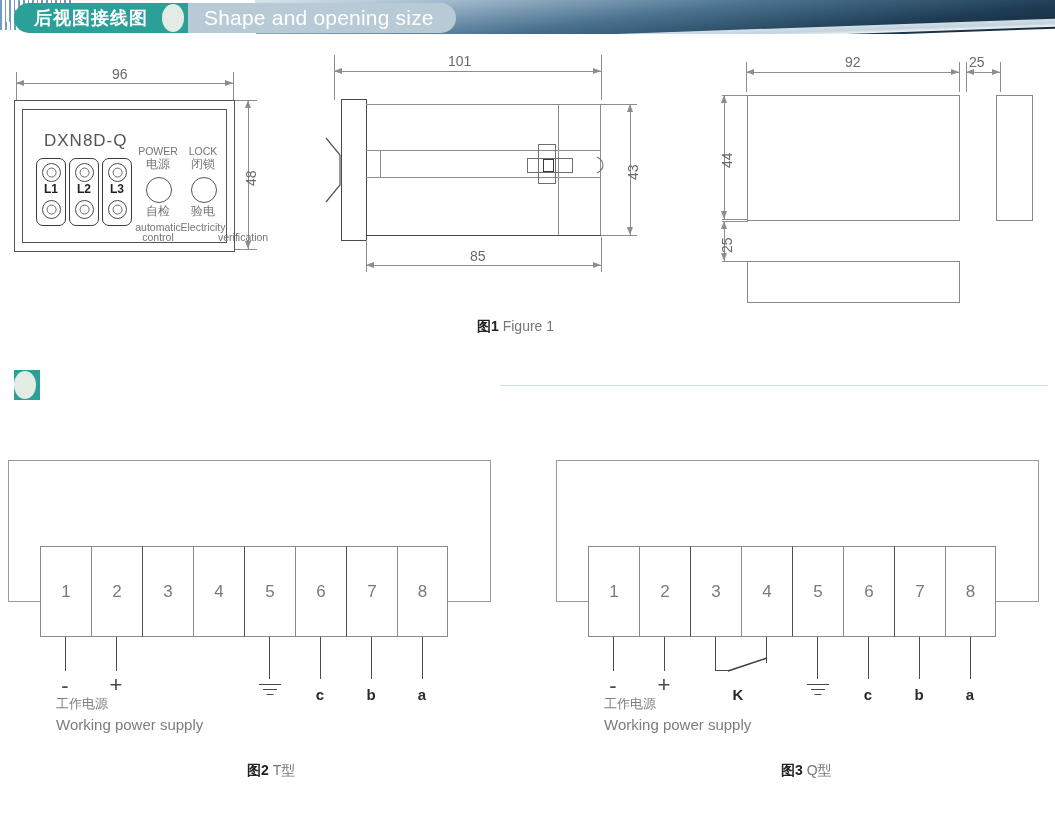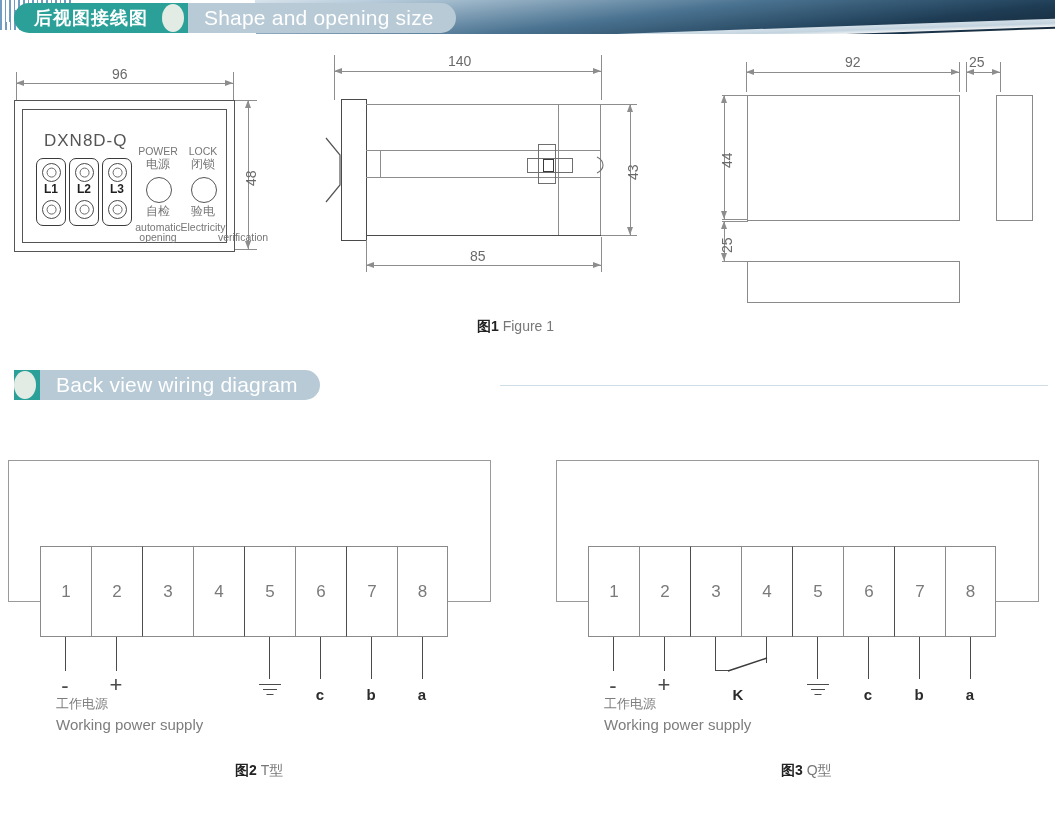--- a/index.html
+++ b/index.html
@@ -144,35 +144,35 @@
   <div class="lampbox" style="left:102px;top:158px;width:28px;height:66px;"></div>
   <div class="ring" style="left:108px;top:163px;width:17px;height:17px;"></div>
   <div class="llabel" style="left:110px;top:182px;">L3</div>
   <div class="ring" style="left:108px;top:200px;width:17px;height:17px;"></div>
 
   <div class="ptxt" style="left:138px;top:145px;width:40px;">POWER</div>
   <div class="ptxt cn" style="left:138px;top:157px;width:40px;">电源</div>
   <div class="btn" style="left:146px;top:177px;width:24px;height:24px;"></div>
   <div class="ptxt big" style="left:138px;top:204px;width:40px;">自检</div>
   <div class="ptxt" style="left:133px;top:221px;width:50px;">automatic</div>
-  <div class="ptxt" style="left:133px;top:231px;width:50px;">opening</div>
+  <div class="ptxt" style="left:133px;top:231px;width:50px;">control</div>
 
   <div class="ptxt" style="left:183px;top:145px;width:40px;">LOCK</div>
   <div class="ptxt cn" style="left:183px;top:157px;width:40px;">闭锁</div>
   <div class="btn" style="left:191px;top:177px;width:24px;height:24px;"></div>
   <div class="ptxt big" style="left:183px;top:204px;width:40px;">验电</div>
   <div class="ptxt" style="left:178px;top:221px;width:50px;">Electricity</div>
   <div class="ptxt" style="left:178px;top:231px;width:50px;margin-left:40px;">verification</div>
 
   <div class="ln lnv" style="left:334px;top:55px;height:45px;"></div>
   <div class="ln lnv" style="left:601px;top:55px;height:45px;"></div>
   <div class="ln lnh" style="left:334px;top:71px;width:267px;"></div>
   <div class="arw l" style="left:334px;top:68px;"></div>
   <div class="arw r" style="left:593px;top:68px;"></div>
-  <div class="dim" style="left:448px;top:53px;">140</div>
+  <div class="dim" style="left:448px;top:53px;">101</div>
 
   <div class="ln lnv dark" style="left:341px;top:99px;height:141px;"></div>
   <div class="ln lnv dark" style="left:366px;top:99px;height:141px;"></div>
   <div class="ln lnh dark" style="left:341px;top:99px;width:26px;"></div>
   <div class="ln lnh dark" style="left:341px;top:240px;width:26px;"></div>
   <svg style="position:absolute;left:325px;top:135px;" width="20" height="70">
     <polyline points="1,3 15,20 15,50 1,67" fill="none" stroke="#555" stroke-width="1.2"></polyline>
   </svg>
 
   <div class="ln lnh" style="left:366px;top:104px;width:235px;"></div>
@@ -239,21 +239,20 @@
   <div class="arw d" style="left:721px;top:253px;"></div>
   <div class="dim rot" style="left:719px;top:253px;">25</div>
 
   <div class="figcap" style="left:446px;top:318px;padding-left:31px;">
     <b>图1</b>
     <span style="color:#777;">Figure 1</span>
   </div>
 
   <div class="sechead" style="left:14px;top:370px;">
     <div class="lens"></div>
-    <div class="en">Back view wiring diagram</div>
   </div>
   <div class="rule" style="left:500px;top:385px;width:548px;"></div>
 
   <div class="wbox" style="left:8px;top:460px;width:481px;height:140px;"></div>
   <div class="term" style="left:40px;top:546px;">
     <div class="cell" style="width:51px;height:91px;">1</div>
     <div class="cell" style="width:51px;height:91px;">2</div>
     <div class="cell hd" style="width:51px;height:91px;">3</div>
     <div class="cell" style="width:51px;height:91px;">4</div>
     <div class="cell hd" style="width:51px;height:91px;">5</div>
@@ -277,21 +276,21 @@
       <i style="top:5px;width:14px;"></i>
       <i style="top:10px;width:7px;"></i>
   </div>
   <div class="sym bold" style="left:308px;top:686px;width:24px;">c</div>
   <div class="sym bold" style="left:359px;top:686px;width:24px;">b</div>
   <div class="sym bold" style="left:410px;top:686px;width:24px;">a</div>
 
   <div class="wcap" style="left:56px;top:695px;">工作电源</div>
   <div class="wcap" style="left:56px;top:714px;font-size:15px;">Working power supply</div>
 
-  <div class="figcap" style="left:235px;top:762px;">
+  <div class="figcap" style="left:247px;top:762px;">
     <b>图2</b>
     <span style="color:#777;">T型</span>
   </div>
 
   <div class="wbox" style="left:556px;top:460px;width:481px;height:140px;"></div>
   <div class="term" style="left:588px;top:546px;">
     <div class="cell" style="width:51px;height:91px;">1</div>
     <div class="cell" style="width:51px;height:91px;">2</div>
     <div class="cell hd" style="width:51px;height:91px;">3</div>
     <div class="cell" style="width:51px;height:91px;">4</div>

